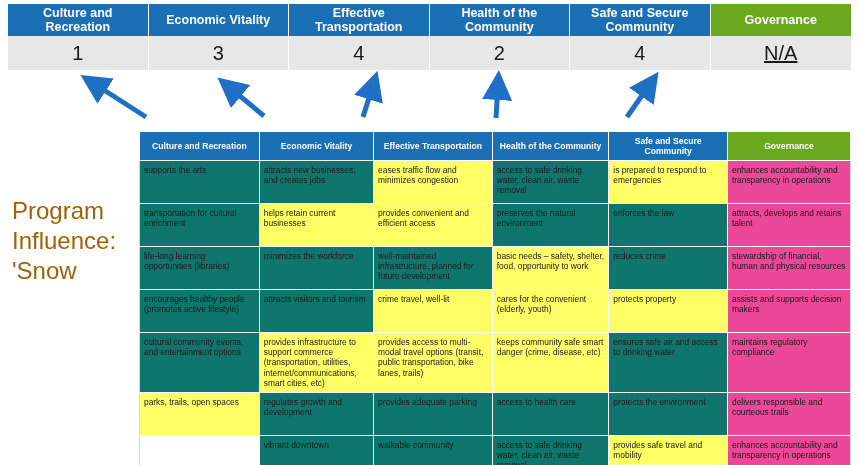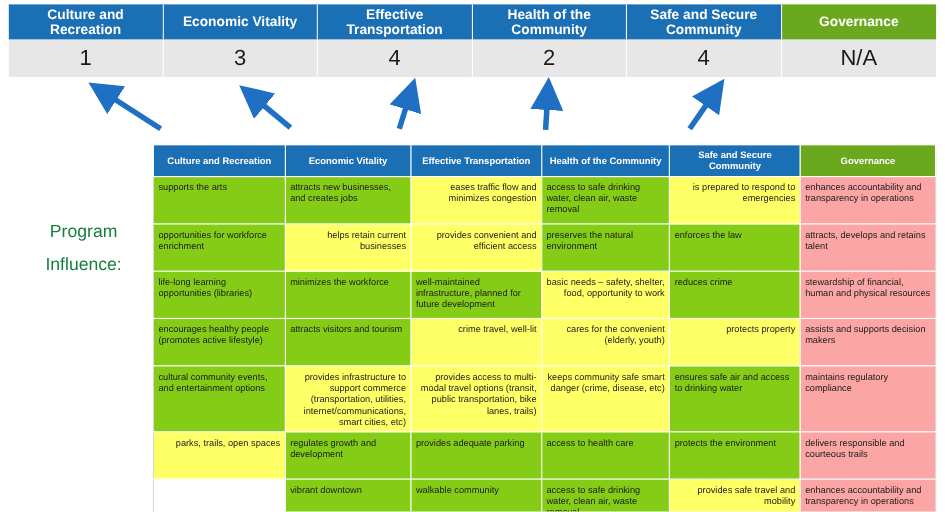--- a/index.html
+++ b/index.html
@@ -55,41 +55,42 @@
     align-items: center;
     justify-content: center;
     background: #e7e7e7;
     font-size: 20px;
     color: #1a1a1a;
     border-right: 1px solid #ffffff;
     box-sizing: border-box;
   }
   .top-score.last {
     border-right: none;
+    text-decoration: underline;
   }
 
   
   #arrows {
     position: absolute;
     left: 0;
     top: 70px;
     width: 859px;
     height: 60px;
   }
 
   
   #caption {
     position: absolute;
     left: 12px;
     top: 196px;
     width: 128px;
-    font-size: 16px;
+    font-size: 24px;
     line-height: 30px;
-    color: #15803d;
-    text-align: center;
+    color: #a16207;
+    text-align: left;
   }
 
   
   #matrix {
     position: absolute;
     left: 139px;
     top: 131px;
     width: 712px;
     border-collapse: collapse;
     table-layout: fixed;
@@ -117,29 +118,28 @@
   #matrix th.green {
     background: #6aa81e;
   }
   #matrix td {
     font-size: 8.4px;
     line-height: 10.2px;
     color: #1a1a1a;
     vertical-align: top;
     padding: 4px 4px 4px 4px;
     border: 1px solid #ffffff;
-    background: #84cc16;
+    background: #0f766e;
     height: 34px;
   }
   #matrix td.hl {
     background: #ffff66;
-    text-align: right;
   }
   #matrix td.gray {
-    background: #fca5a5;
+    background: #ec4899;
   }
   #matrix td.blank {
     background: #ffffff;
     border-left: 1px solid #ffffff;
     border-right: 1px solid #ffffff;
   }
   
   #matrix tr td:first-child { border-left: 1px solid #d8d8d8; }
   #matrix tr td:last-child { border-right: 1px solid #d8d8d8; }
 </style>
@@ -184,20 +184,21 @@
     <line x1="264" y1="46" x2="229" y2="17"></line>
     <line x1="363" y1="47" x2="373" y2="15"></line>
     <line x1="496" y1="48" x2="498" y2="15"></line>
     <line x1="627" y1="47" x2="650" y2="14"></line>
   </g>
 </svg>
 
 <div id="caption">
   <div>Program</div>
   <div>Influence:</div>
+  <div>'Snow</div>
 </div>
 
 <table id="matrix">
   <colgroup>
     <col class="c0">
       <col class="c1">
       <col class="c2">
       <col class="c3">
       <col class="c4">
       <col class="c5">
@@ -215,21 +216,21 @@
   <tbody id="matrix-body">
       <tr>
         <td>supports the arts</td>
         <td>attracts new businesses, and creates jobs</td>
         <td class="hl">eases traffic flow and minimizes congestion</td>
         <td>access to safe drinking water, clean air, waste removal</td>
         <td class="hl">is prepared to respond to emergencies</td>
         <td class="gray">enhances accountability and transparency in operations</td>
       </tr>
       <tr>
-        <td>opportunities for workforce enrichment</td>
+        <td>transportation for cultural enrichment</td>
         <td class="hl">helps retain current businesses</td>
         <td class="hl">provides convenient and efficient access</td>
         <td>preserves the natural environment</td>
         <td>enforces the law</td>
         <td class="gray">attracts, develops and retains talent</td>
       </tr>
       <tr>
         <td>life-long learning opportunities (libraries)</td>
         <td>minimizes the workforce</td>
         <td>well-maintained infrastructure, planned for future development</td>

